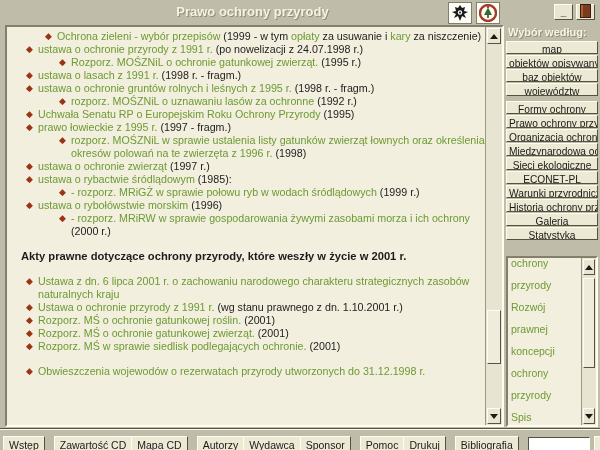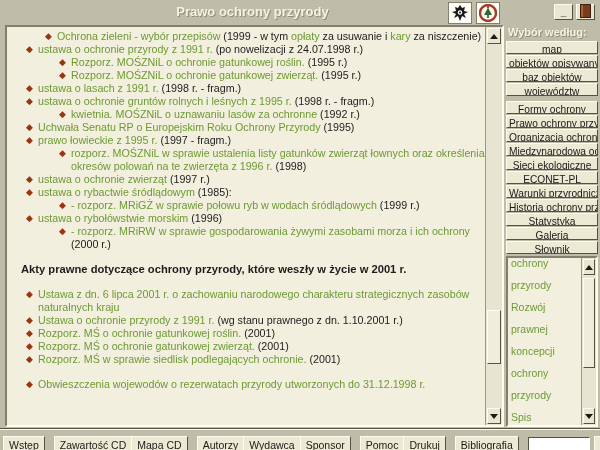--- a/index.html
+++ b/index.html
@@ -117,25 +117,24 @@
     <button class="winbtn">
         <span class="exit-glyph"></span>
       </button>
   </div>
 </div>
 
 <div class="content">
   <div class="content-lines" id="content-lines">
       <div class="line ind2"><span class="bullet">◆</span><span class="seg-link">Ochrona zieleni - wybór przepisów</span><span class="seg-plain"> (1999 - w tym </span><span class="seg-link">opłaty</span><span class="seg-plain"> za usuwanie i </span><span class="seg-link">kary</span><span class="seg-plain"> za niszczenie)</span></div>
       <div class="line ind1"><span class="bullet">◆</span><span class="seg-link">ustawa o ochronie przyrody z 1991 r.</span><span class="seg-plain"> (po nowelizacji z 24.07.1998 r.)</span></div>
-      <div class="line ind3"><span class="bullet">◆</span><span class="seg-link">Rozporz. MOŚZNiL o ochronie gatunkowej roślin.</span><span class="seg-plain"> (1995 r.)</span></div>
       <div class="line ind3"><span class="bullet">◆</span><span class="seg-link">Rozporz. MOŚZNiL o ochronie gatunkowej zwierząt.</span><span class="seg-plain"> (1995 r.)</span></div>
       <div class="line ind1"><span class="bullet">◆</span><span class="seg-link">ustawa o lasach z 1991 r.</span><span class="seg-plain"> (1998 r. - fragm.)</span></div>
       <div class="line ind1"><span class="bullet">◆</span><span class="seg-link">ustawa o ochronie gruntów rolnych i leśnych z 1995 r.</span><span class="seg-plain"> (1998 r. - fragm.)</span></div>
-      <div class="line ind3"><span class="bullet">◆</span><span class="seg-link">kwietnia. MOŚZNiL o uznawaniu lasów za ochronne</span><span class="seg-plain"> (1992 r.)</span></div>
+      <div class="line ind3"><span class="bullet">◆</span><span class="seg-link">rozporz. MOŚZNiL o uznawaniu lasów za ochronne</span><span class="seg-plain"> (1992 r.)</span></div>
       <div class="line ind1"><span class="bullet">◆</span><span class="seg-link">Uchwała Senatu RP o Europejskim Roku Ochrony Przyrody</span><span class="seg-plain"> (1995)</span></div>
       <div class="line ind1"><span class="bullet">◆</span><span class="seg-link">prawo łowieckie z 1995 r.</span><span class="seg-plain"> (1997 - fragm.)</span></div>
       <div class="line ind3"><span class="bullet">◆</span><span class="seg-link">rozporz. MOŚZNiL w sprawie ustalenia listy gatunków zwierząt łownych oraz określenia okresów polowań na te zwierzęta z 1996 r.</span><span class="seg-plain"> (1998)</span></div>
       <div class="line ind1"><span class="bullet">◆</span><span class="seg-link">ustawa o ochronie zwierząt</span><span class="seg-plain"> (1997 r.)</span></div>
       <div class="line ind1"><span class="bullet">◆</span><span class="seg-link">ustawa o rybactwie śródlądowym</span><span class="seg-plain"> (1985):</span></div>
       <div class="line ind3"><span class="bullet">◆</span><span class="seg-link">- rozporz. MRiGŻ w sprawie połowu ryb w wodach śródlądowych</span><span class="seg-plain"> (1999 r.)</span></div>
       <div class="line ind1"><span class="bullet">◆</span><span class="seg-link">ustawa o rybołówstwie morskim</span><span class="seg-plain"> (1996)</span></div>
       <div class="line ind3"><span class="bullet">◆</span><span class="seg-link">- rozporz. MRiRW w sprawie gospodarowania żywymi zasobami morza i ich ochrony</span><span class="seg-plain"> (2000 r.)</span></div>
       <div class="spacer"></div>
       <div class="line ind0 heading"><span class="seg-bold">Akty prawne dotyczące ochrony przyrody, które weszły w życie w 2001 r.</span></div>
@@ -171,23 +170,22 @@
   <div class="group-gap"></div>
   <div id="sidebar-group2">
       <button class="side-btn">Formy ochrony</button>
       <button class="side-btn">Prawo ochrony przyr.</button>
       <button class="side-btn">Organizacja ochrony</button>
       <button class="side-btn">Międzynarodowa ochr.</button>
       <button class="side-btn">Sieci ekologiczne</button>
       <button class="side-btn">ECONET-PL</button>
       <button class="side-btn">Warunki przyrodnicze</button>
       <button class="side-btn">Historia ochrony przyr.</button>
+      <button class="side-btn">Galeria</button>
       <button class="side-btn">Statystyka</button>
-      <button class="side-btn">Galeria</button>
-      <button class="side-btn">Słownik</button>
     </div>
   <div class="side-panel">
     <div class="side-list" id="side-list">
         <div class="side-item">ochrony przyrody</div>
         <div class="side-item">Rozwój prawnej koncepcji ochrony przyrody</div>
         <div class="side-item">Spis chronologiczny aktów prawnych związanych z ochroną przyrody</div>
       </div>
     <div class="vsb">
       <div class="sb-btn sb-up">
           <span class="tri-up"></span>

